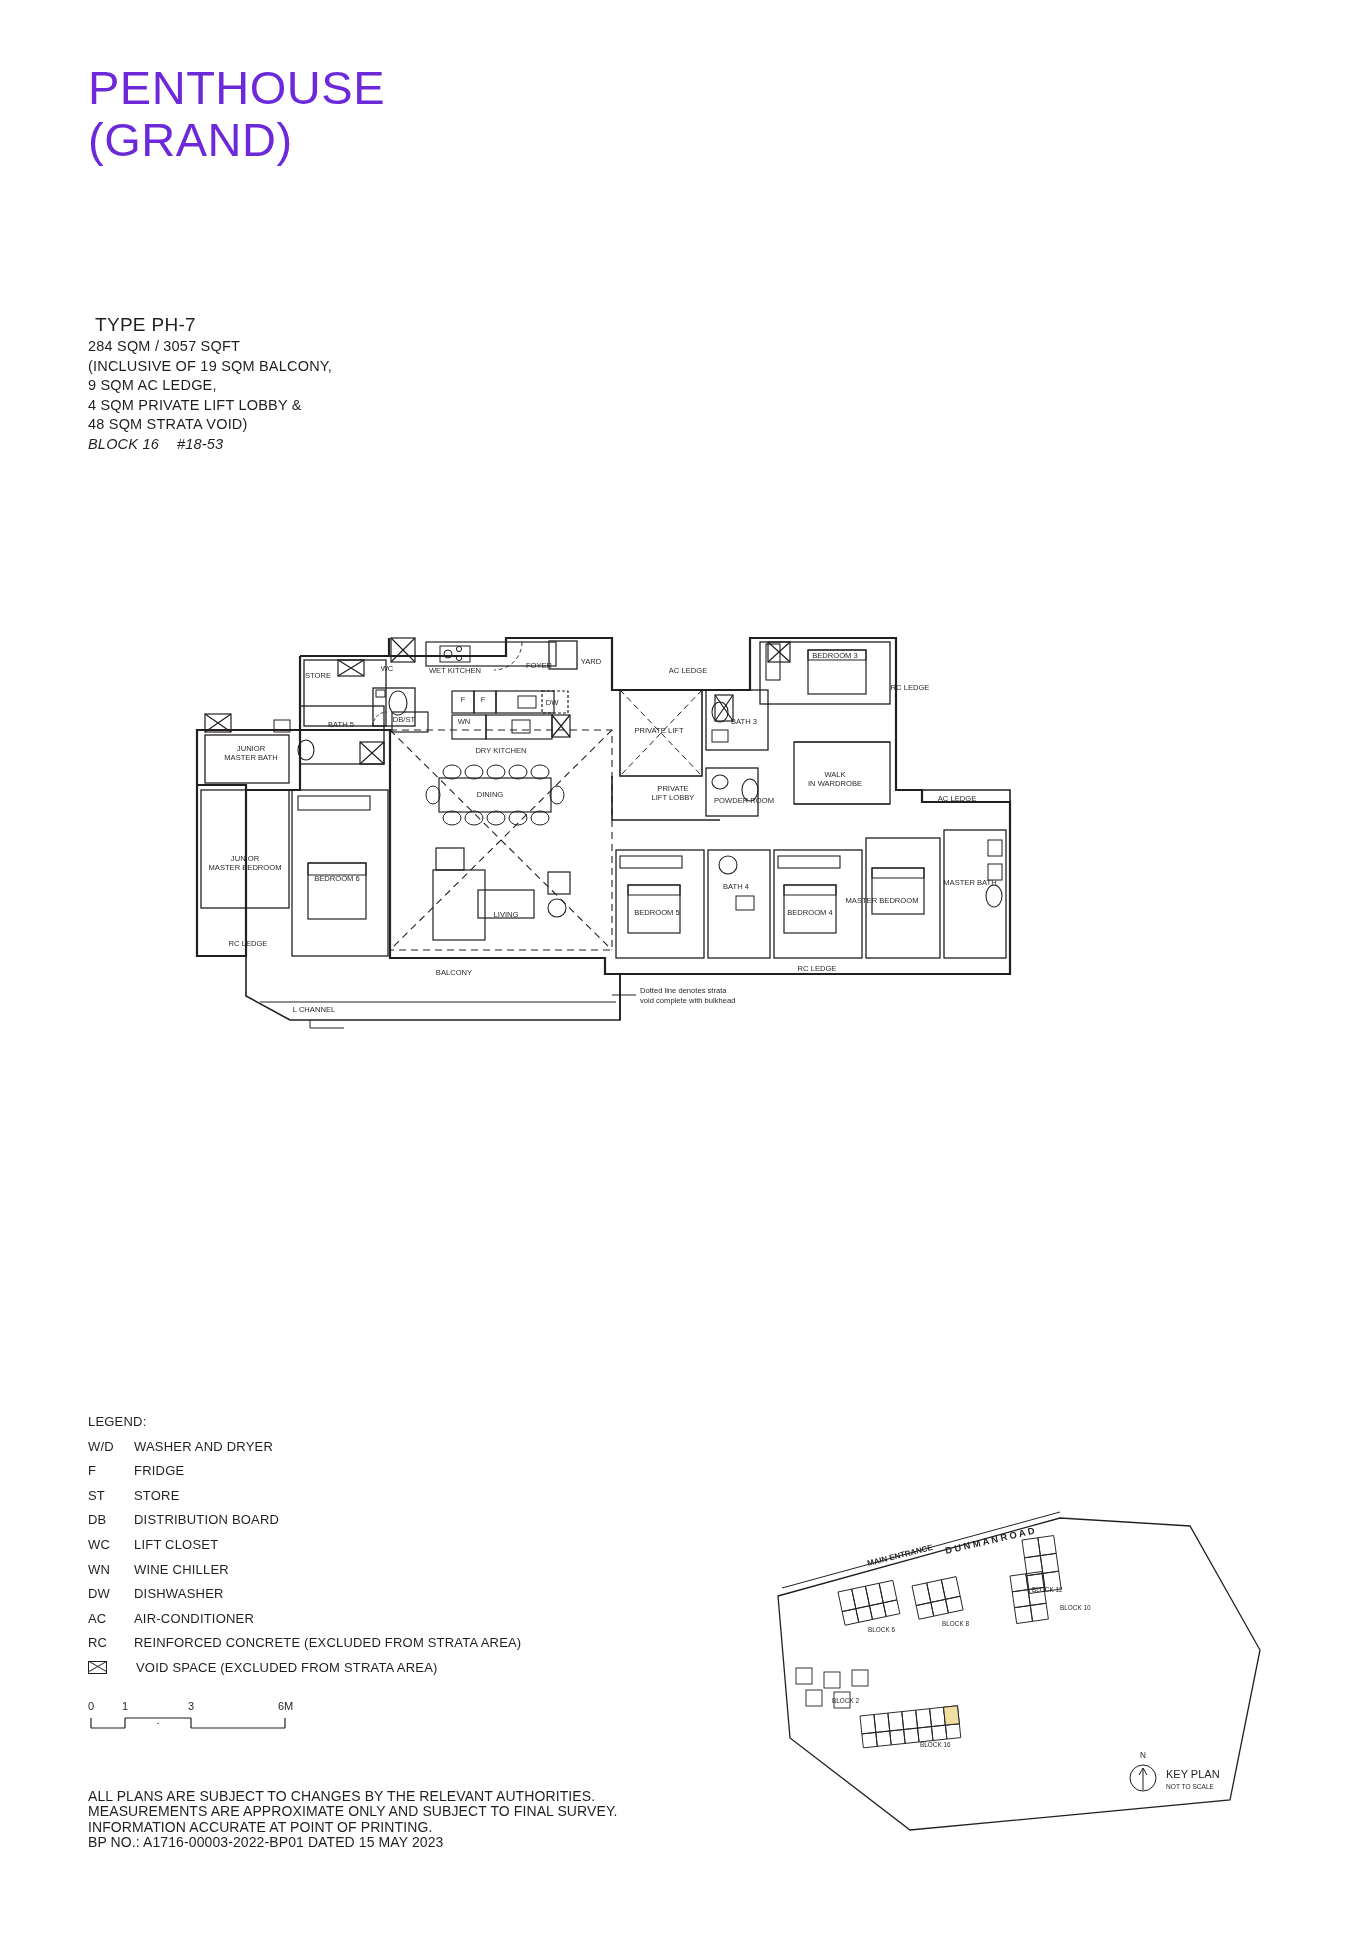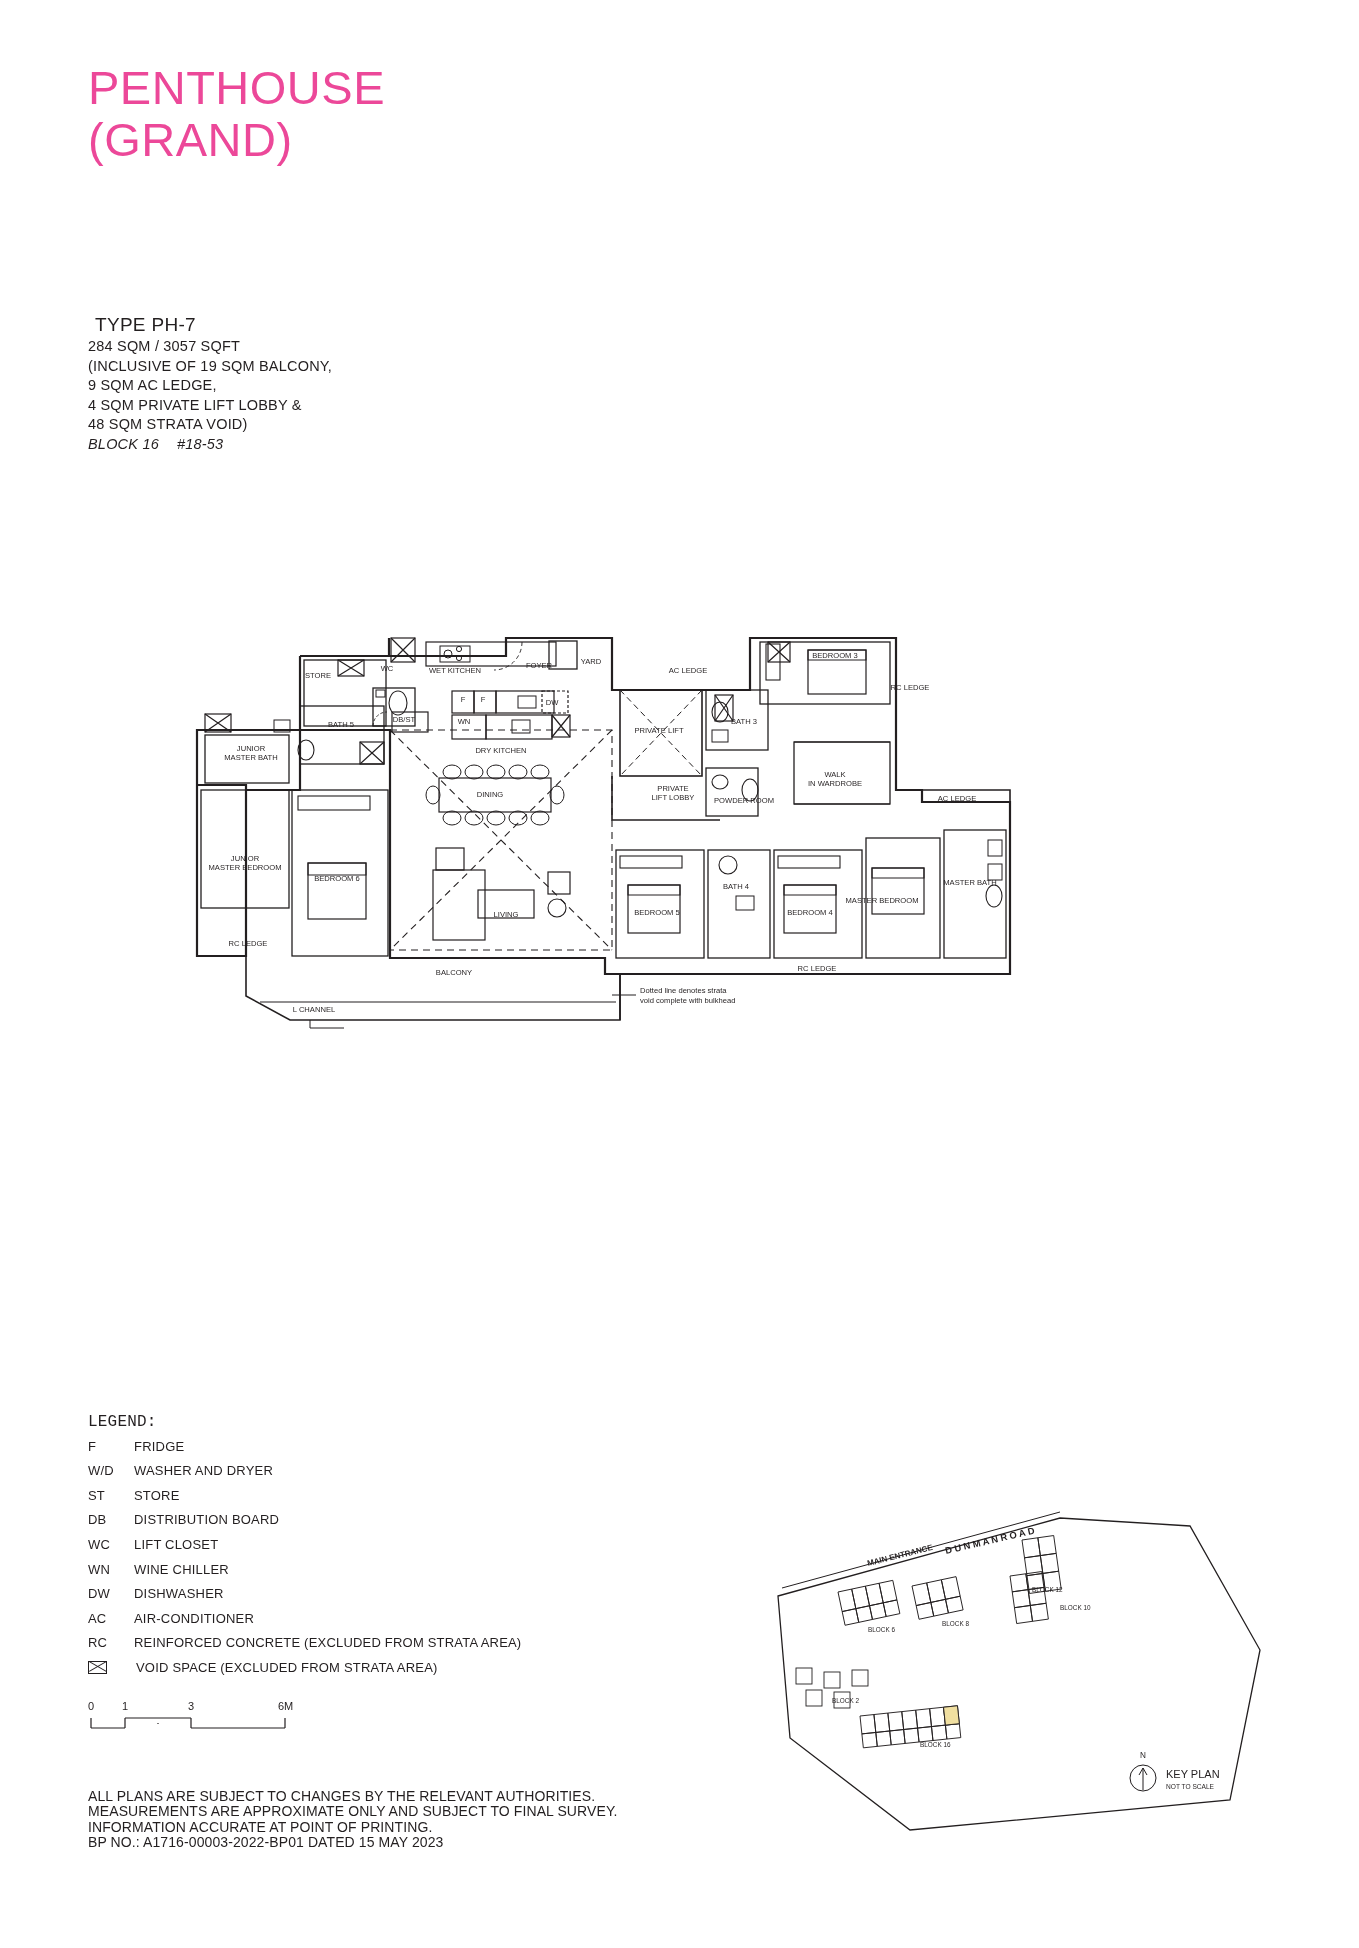--- a/index.html
+++ b/index.html
@@ -6,35 +6,35 @@
   body{
     width:1359px;height:1948px;position:relative;
     font-family:"Liberation Sans", sans-serif;
     color:#231f20;-webkit-font-smoothing:antialiased;
   }
   .abs{position:absolute;}
 
   
   #title-block{left:88px;top:62px;width:700px;}
   #title-block .line{
-    font-size:47px;line-height:52px;font-weight:400;letter-spacing:.5px;color:#ec4899;
+    font-size:47px;line-height:52px;font-weight:400;letter-spacing:.5px;color:#6d28d9;
   }
   #type-block{left:88px;top:312px;width:520px;}
   #type-block .type-name{font-size:19px;line-height:25px;letter-spacing:.3px;margin-left:7px;}
   #type-block .spec{font-size:14.5px;line-height:19.6px;letter-spacing:.2px;}
   #type-block .blk{font-size:14.5px;line-height:19.6px;letter-spacing:.2px;font-style:italic;}
   .blk .gap{display:inline-block;width:18px;}
 
   
   #floorplan{left:100px;top:620px;width:1180px;height:420px;}
   #floorplan svg{display:block;}
 
   
   #legend{left:88px;top:1410px;width:520px;}
-  #legend .legend-title{font-size:16px;line-height:24.6px;letter-spacing:.2px;font-family:Liberation Mono, monospace;}
+  #legend .legend-title{font-size:13px;line-height:24.6px;letter-spacing:.2px;}
   #legend .row{font-size:13px;line-height:24.6px;letter-spacing:.2px;white-space:nowrap;}
   #legend .code{display:inline-block;width:46px;vertical-align:top;}
   #legend .void-glyph{
     display:inline-block;width:17px;height:11px;border:1.3px solid #231f20;
     position:relative;vertical-align:middle;margin-right:29px;margin-top:-2px;
   }
   #legend .void-glyph:before,#legend .void-glyph:after{
     content:"";position:absolute;left:-1px;top:4.2px;width:19.5px;height:1.2px;background:#231f20;
   }
   #legend .void-glyph:before{transform:rotate(30deg);}
@@ -279,22 +279,22 @@
   <g class="fp-label" font-size="7.6" text-anchor="start">
     <text x="580" y="903">Dotted line denotes strata</text>
     <text x="580" y="913">void complete with bulkhead</text>
   </g>
 </svg>
 </div>
 
 <div class="abs" id="legend">
   <div class="legend-title">LEGEND:</div>
   <div id="legend-rows">
+      <div class="row"><span class="code">W/D</span><span>WASHER AND DRYER</span></div>
       <div class="row"><span class="code">F</span><span>FRIDGE</span></div>
-      <div class="row"><span class="code">W/D</span><span>WASHER AND DRYER</span></div>
       <div class="row"><span class="code">ST</span><span>STORE</span></div>
       <div class="row"><span class="code">DB</span><span>DISTRIBUTION BOARD</span></div>
       <div class="row"><span class="code">WC</span><span>LIFT CLOSET</span></div>
       <div class="row"><span class="code">WN</span><span>WINE CHILLER</span></div>
       <div class="row"><span class="code">DW</span><span>DISHWASHER</span></div>
       <div class="row"><span class="code">AC</span><span>AIR-CONDITIONER</span></div>
       <div class="row"><span class="code">RC</span><span>REINFORCED CONCRETE (EXCLUDED FROM STRATA AREA)</span></div>
     </div>
   <div class="row">
     <span class="void-glyph"></span><span>VOID SPACE (EXCLUDED FROM STRATA AREA)</span>

